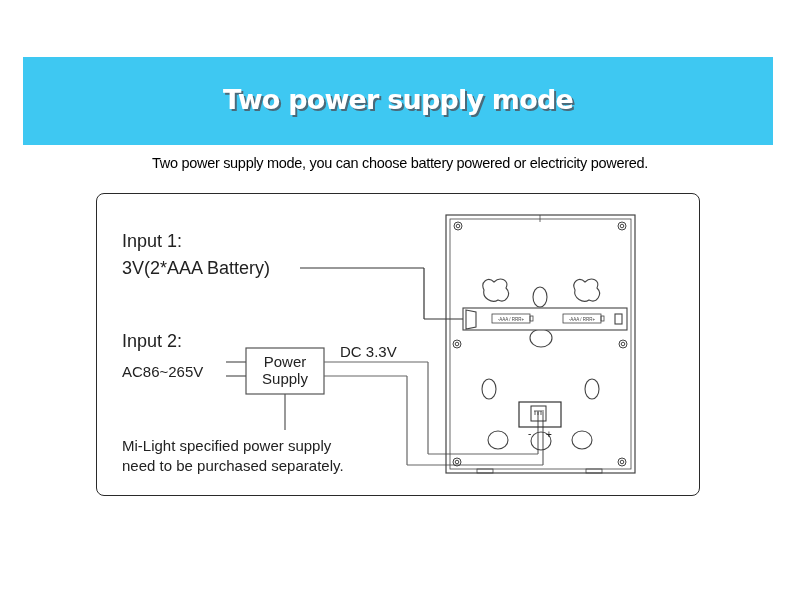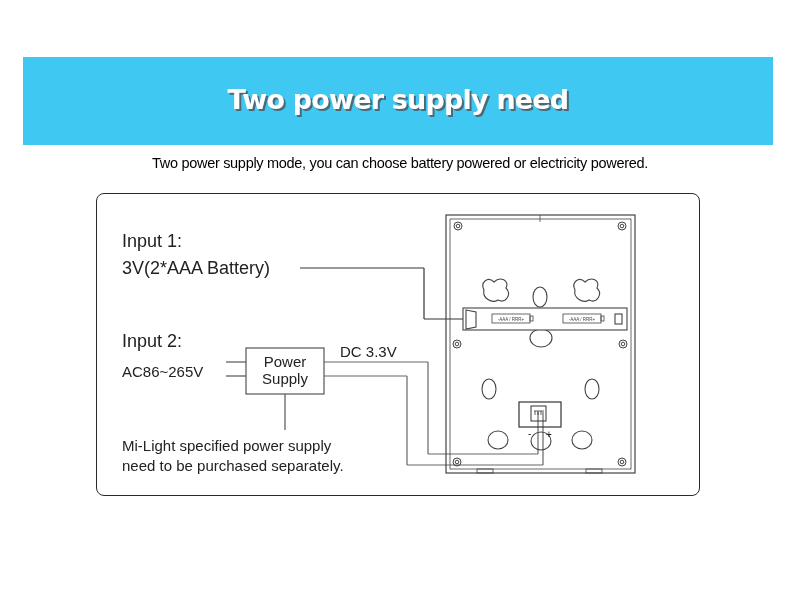--- a/index.html
+++ b/index.html
@@ -48,21 +48,21 @@
   }
   .lbl {
     font-family: "Liberation Sans", sans-serif;
     fill: #222222;
   }
 </style>
 </head>
 <body>
 
 <div class="banner">
-  <span class="banner-title">Two power supply need</span>
+  <span class="banner-title">Two power supply mode</span>
 </div>
 
 <div class="subtitle">Two power supply mode, you can choose battery powered or electricity powered.</div>
 
 <div class="panel"></div>
 
 <svg class="diagram" width="800" height="600" viewBox="0 0 800 600">
 
   <text class="lbl" x="122" y="247" font-size="18">Input 1:</text>
   <text class="lbl" x="122" y="274" font-size="18">3V(2*AAA Battery)</text>

